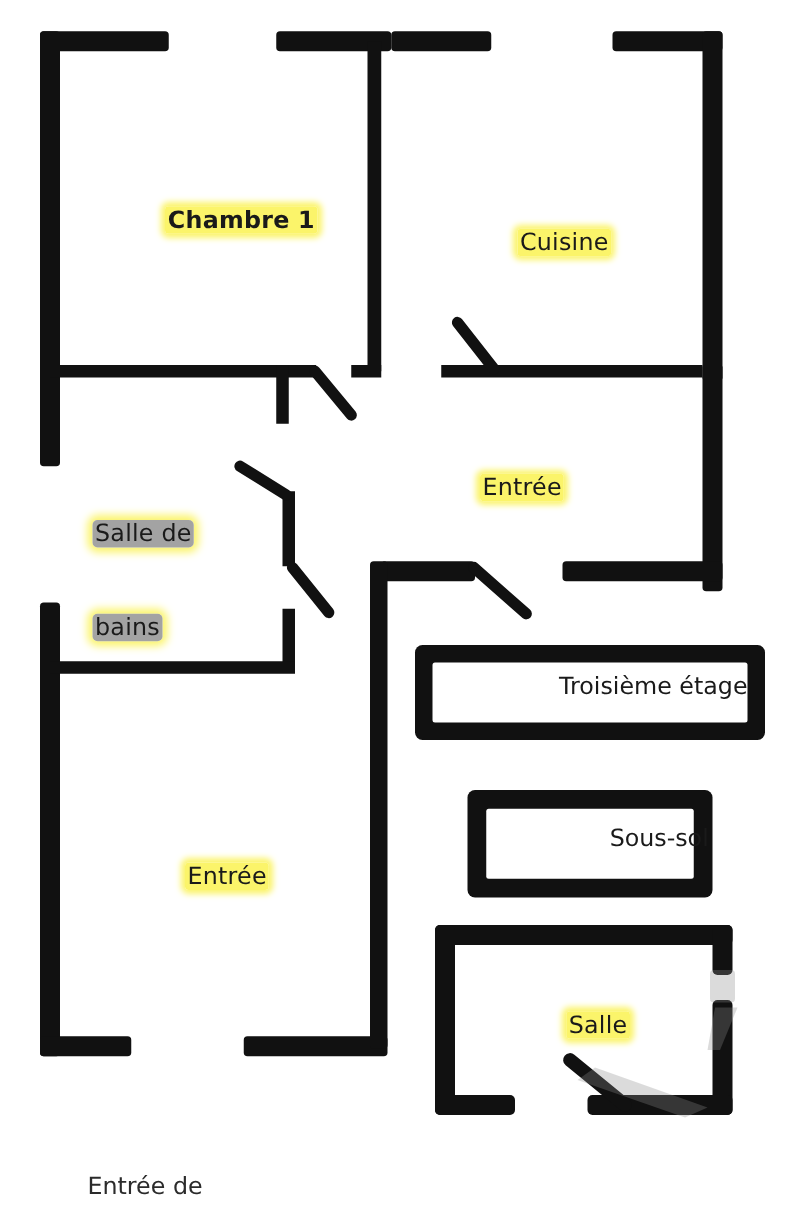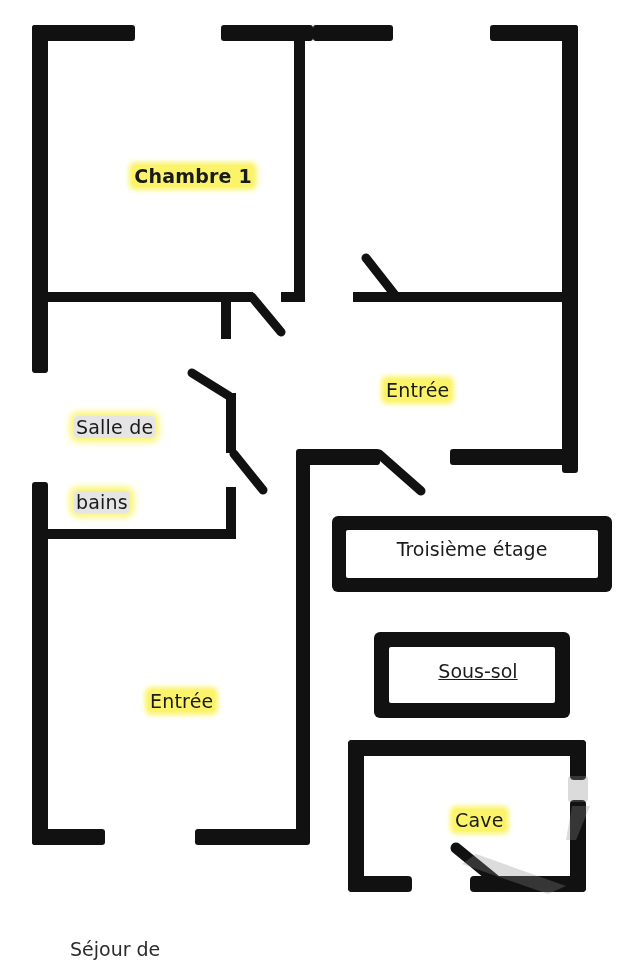--- a/index.html
+++ b/index.html
@@ -30,32 +30,32 @@
     white-space:pre;
     letter-spacing:0.2px;
   }
   .hl{
     background:#fbf46a;
     box-shadow:0 0 5px 3px #fbf46a;
     border-radius:3px;
     padding:0 2px;
   }
   .hl-soft{
-    background:#e5e5e5;
+    background:#a3a3a3;
     box-shadow:0 0 7px 4px #fbf46a;
     border-radius:4px;
     padding:0 2px;
   }
   .boxlabel{
     position:absolute;
     color:#1a1a1a;
     font-size:19px;
     line-height:24px;
     white-space:pre;
-    text-align:center;
+    text-align:right;
   }
   .caption{
     position:absolute;
     color:#2b2b2b;
     font-size:19px;
     line-height:30px;
     white-space:pre;
   }
   .wm{
     position:absolute;
@@ -150,42 +150,45 @@
       <polygon points="572,806 590,806 576,840 566,840"></polygon>
       <polygon points="476,854 566,886 548,894 462,864"></polygon>
     </g>
 
   </svg>
 
   <div class="label" style="left:105px; top:139px;font-weight:bold;">
     <span class="hl">Chambre 1</span>
   </div>
 
+  <div class="label" style="left:389px; top:157px;">
+    <span class="hl">Cuisine</span>
+  </div>
 
   <div class="label" style="left:359px; top:353px;text-align:right;">
     <span class="hl">Entrée</span>
   </div>
 
   <div class="label" style="left:74px; top:365px;">
     <div><span class="hl-soft">Salle de</span></div>
     <div><span class="hl-soft">bains</span></div>
   </div>
 
 
   <div class="label" style="left:123px; top:664px;">
     <span class="hl">Entrée</span>
   </div>
 
   <div class="label" style="left:428px; top:783px;">
-    <span class="hl">Cave</span>
+    <span class="hl">Salle</span>
   </div>
 
   <div class="boxlabel" style="left:346px; top:537px; width:252px;">Troisième étage</div>
 
-  <div class="boxlabel" style="left:389px; top:659px; width:178px;text-decoration:underline;">Sous-sol</div>
+  <div class="boxlabel" style="left:389px; top:659px; width:178px;">Sous-sol</div>
 
   <div class="caption" style="left:70px; top:874px;">
-    <div>Séjour de</div>
+    <div>Entrée de</div>
     
     
   </div>
 
 </div>
 
 </body></html>

